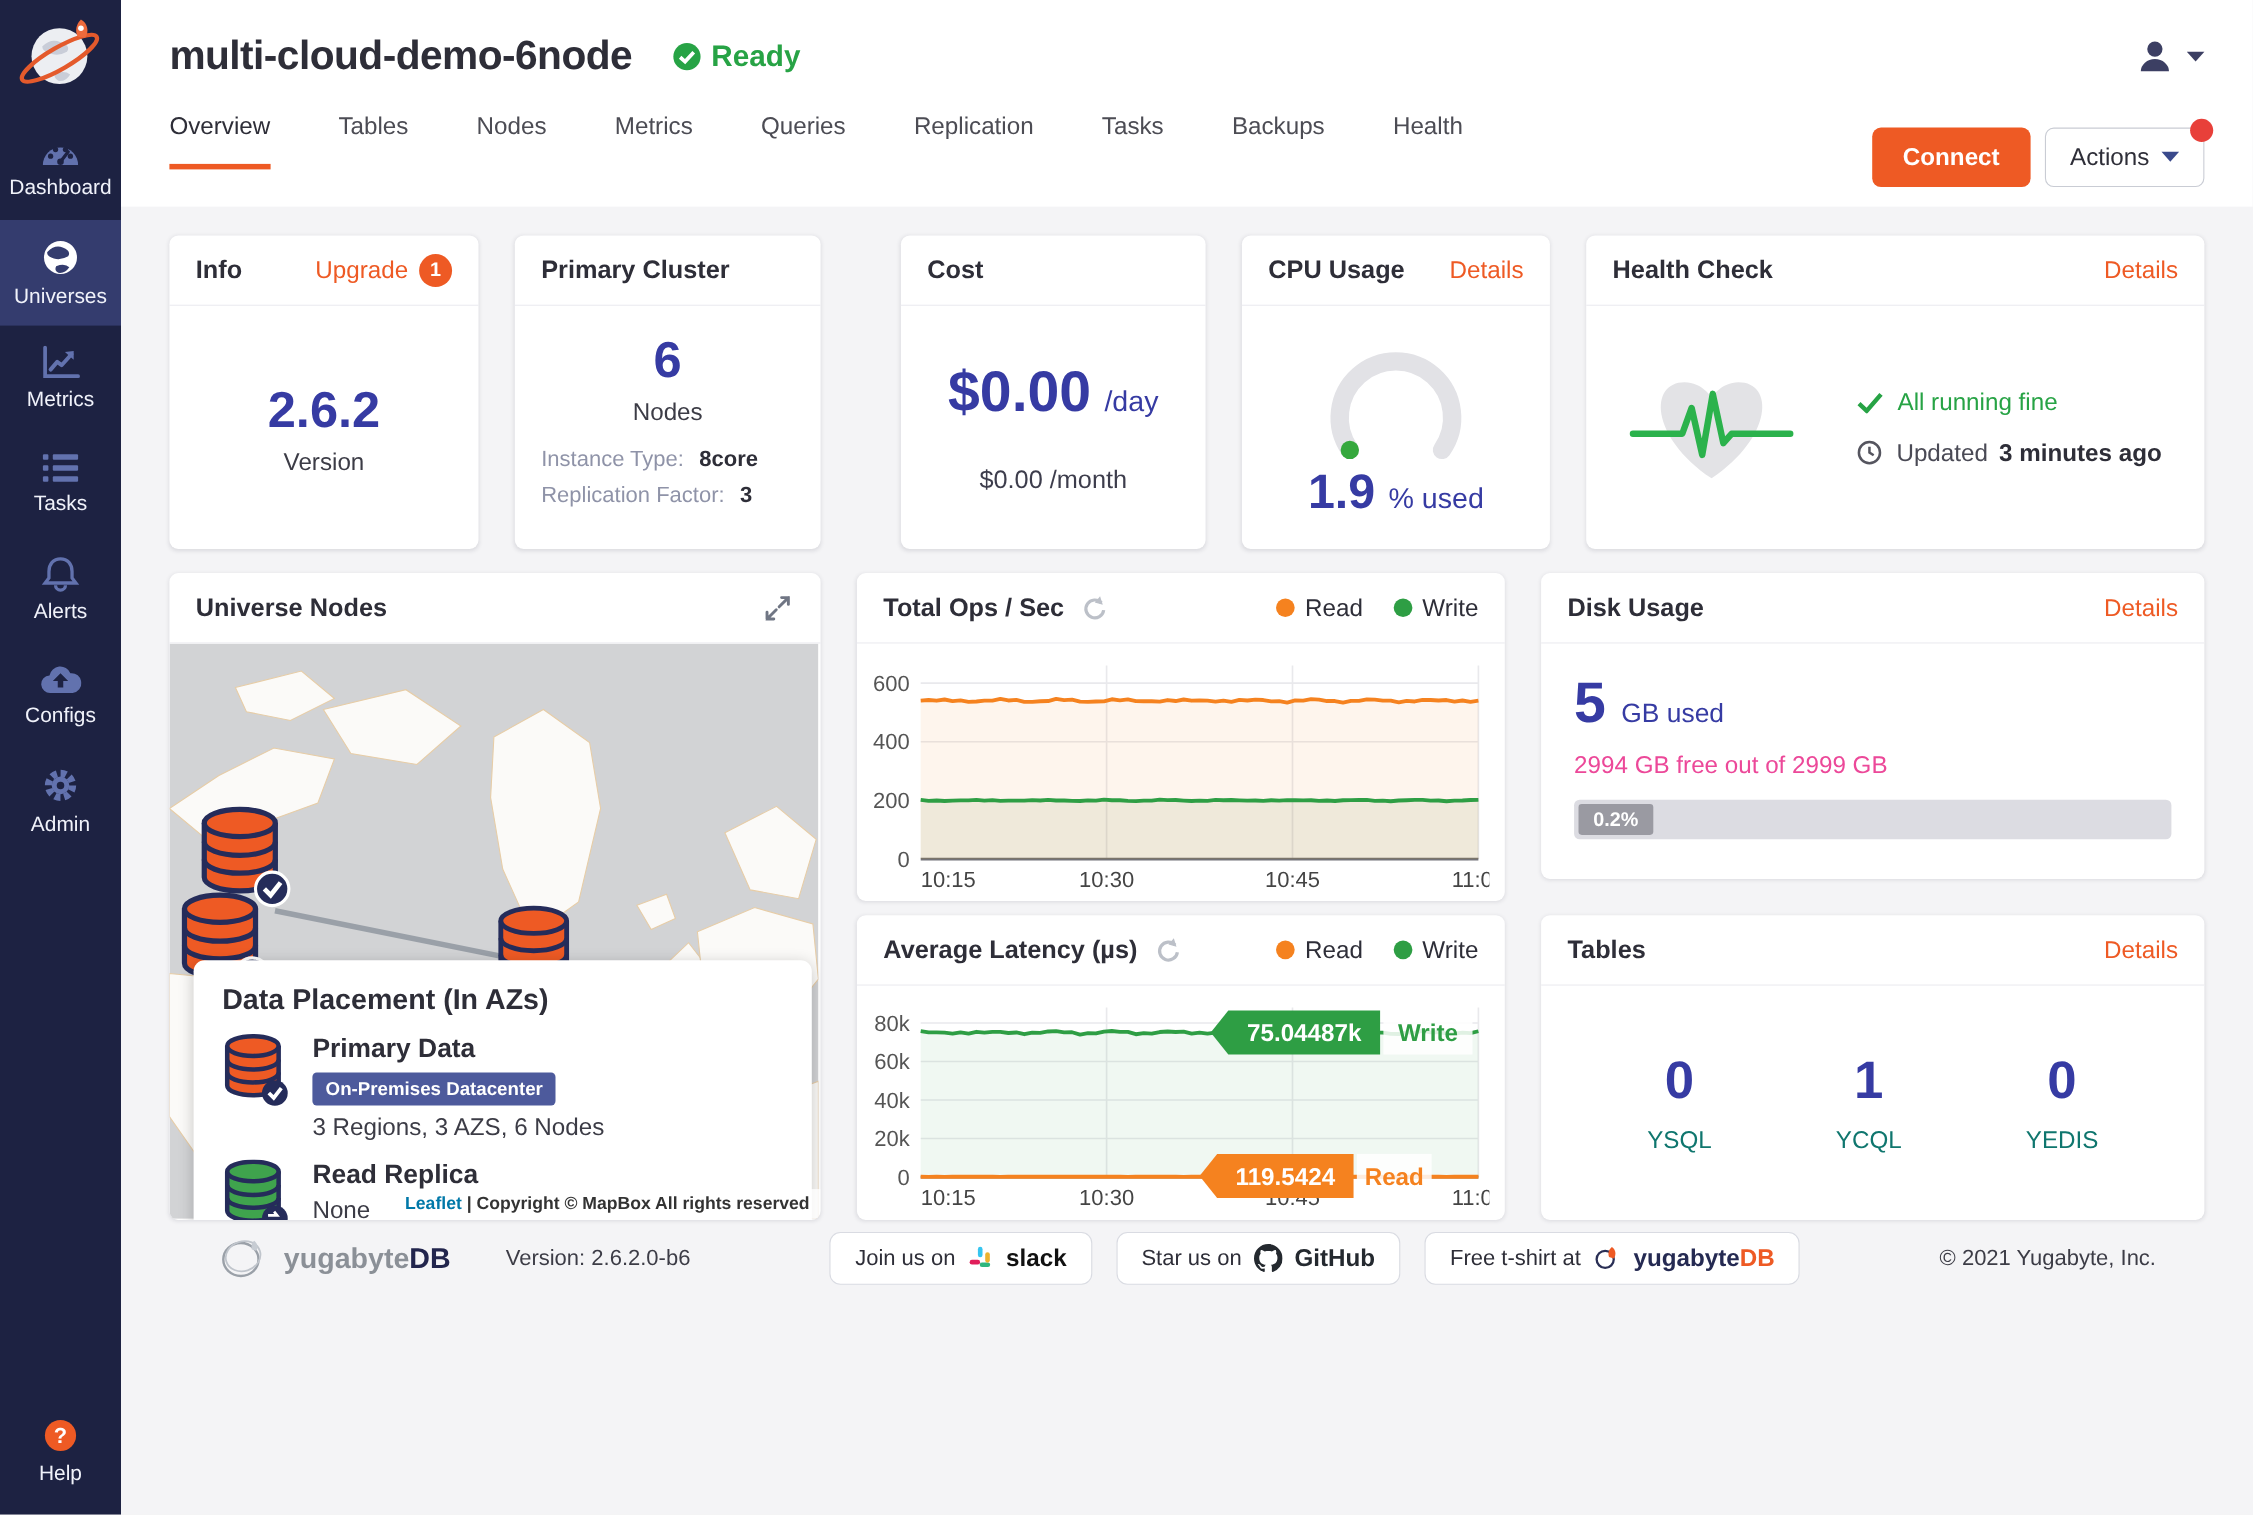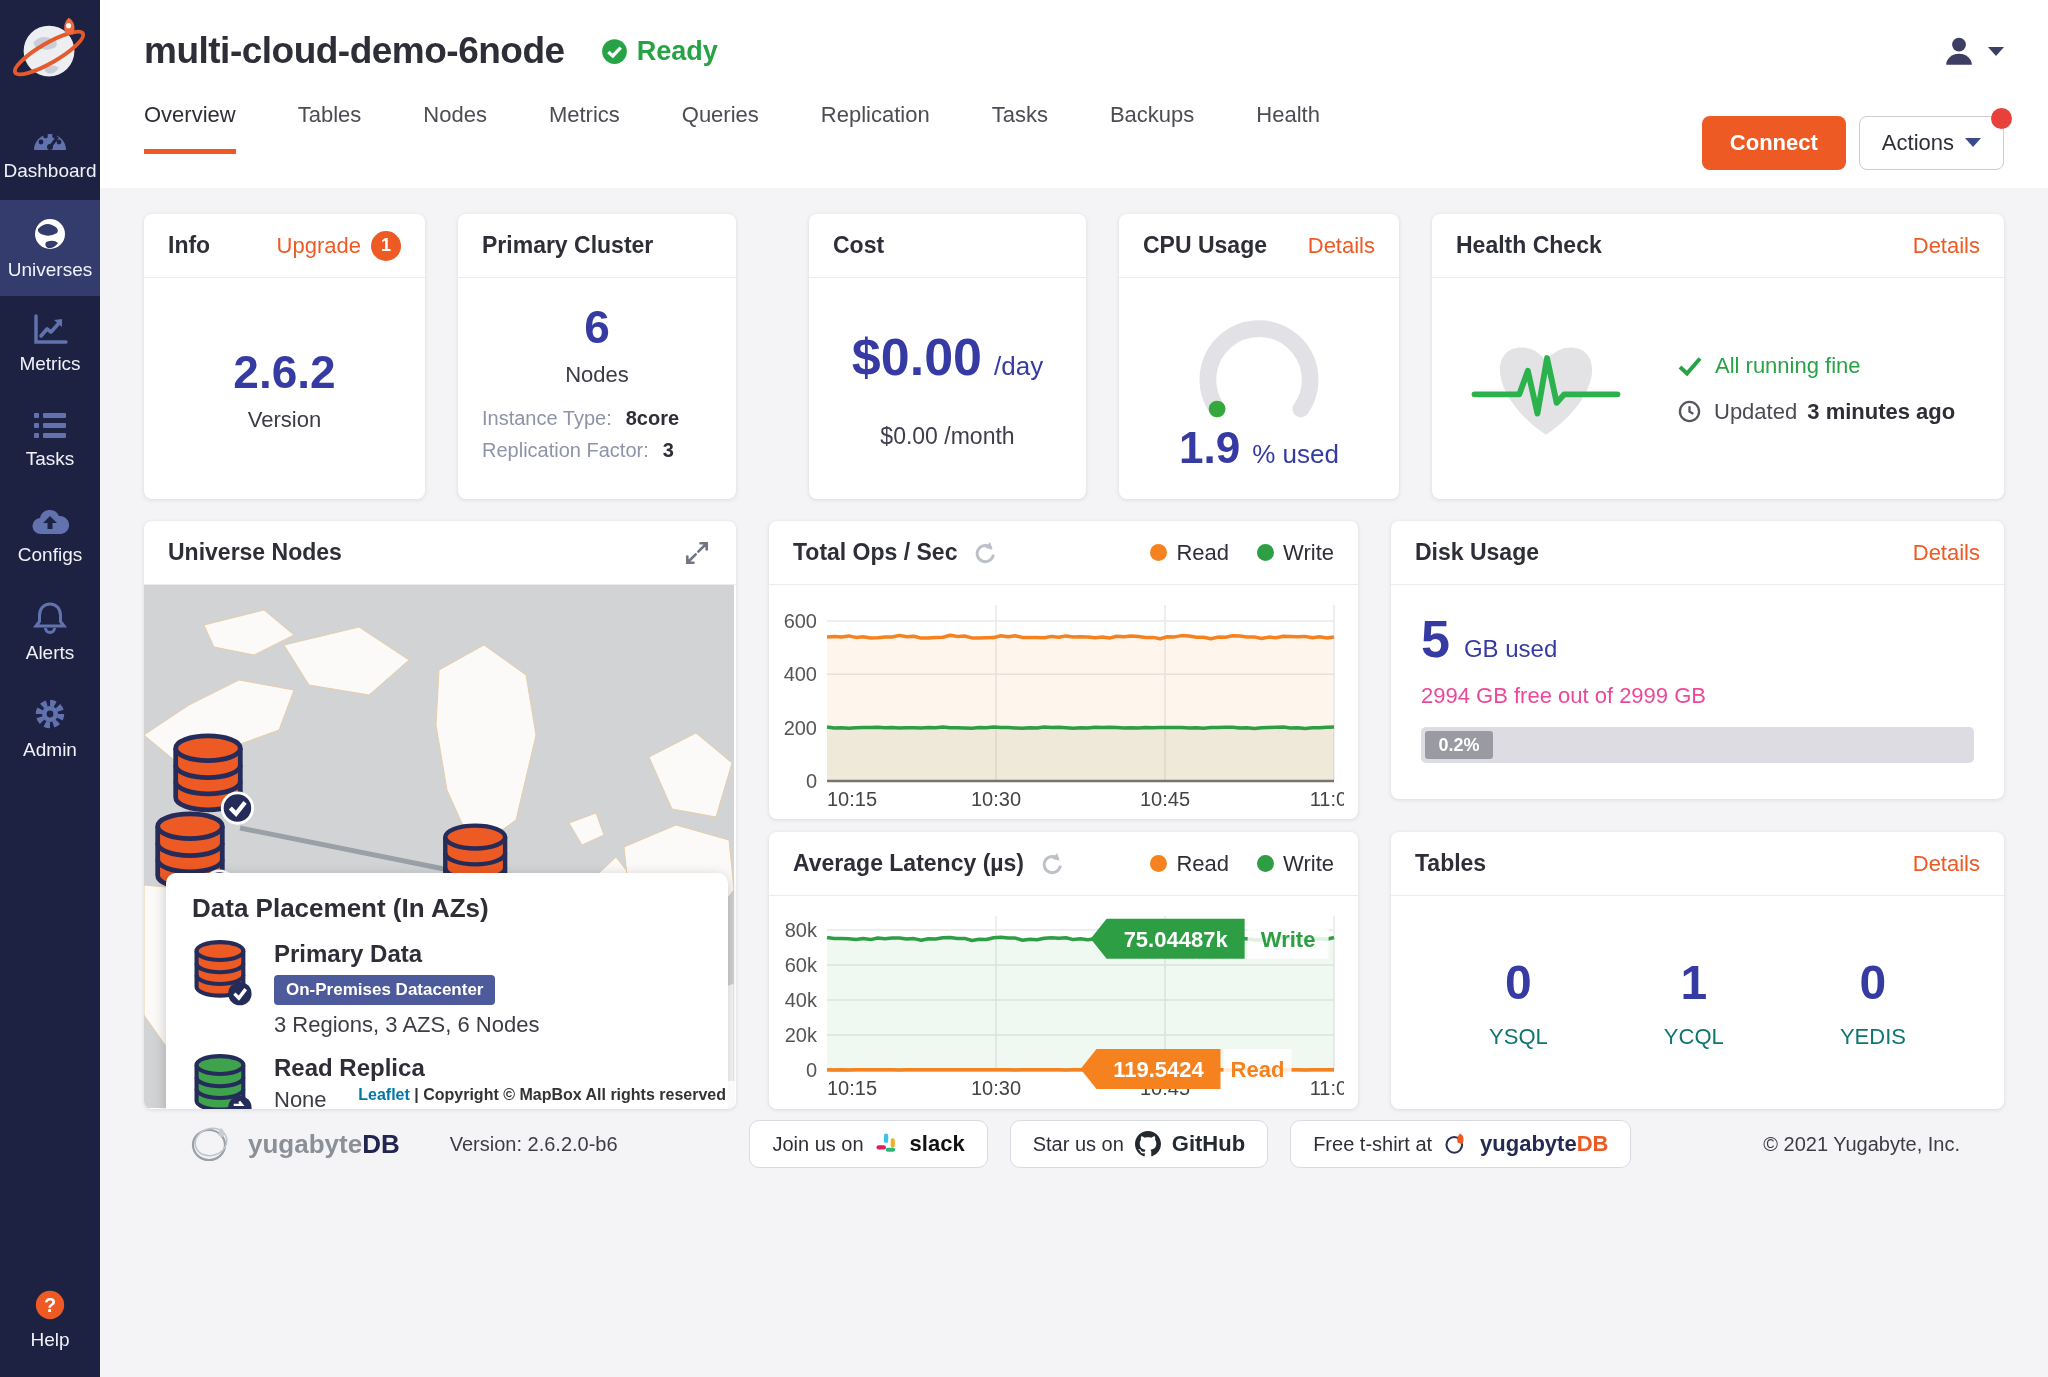--- a/index.html
+++ b/index.html
@@ -1,21 +1,21 @@
 <!DOCTYPE html>
 <html><head>
 <meta charset="utf-8">
 <style>
   * { margin:0; padding:0; box-sizing:border-box; }
   html,body { width:2048px; height:1377px; }
   body { font-family:"Liberation Sans","DejaVu Sans",sans-serif; background:#f4f4f6; overflow:hidden; }
   .page { width:2048px; height:1377px; display:flex; }
 
   
-  .sidebar { width:100px; background:#1d2242; display:flex; flex-direction:column; flex-shrink:0; }
+  .sidebar { width:110px; background:#1d2242; display:flex; flex-direction:column; flex-shrink:0; }
   .side-logo { height:104px; display:flex; align-items:center; justify-content:center; }
   .side-item { height:96px; display:flex; flex-direction:column; align-items:center; justify-content:center; gap:7px; cursor:pointer; }
   .side-item.active { background:#343c6e; }
   .slabel { font-size:19px; color:#f0f2fa; }
   .sicon { display:block; }
 
   
   .rightcol { flex:1; display:flex; flex-direction:column; min-width:0; }
   .header { background:#fff; }
   .header-top { height:102px; display:flex; align-items:center; padding:0 44px; }
@@ -179,33 +179,33 @@
           <rect x="2" y="12" width="5" height="5" rx="1"></rect>
             <rect x="11" y="12" width="23" height="5" rx="1"></rect>
           <rect x="2" y="22" width="5" height="5" rx="1"></rect>
             <rect x="11" y="22" width="23" height="5" rx="1"></rect>
         </g>
       </svg>
       <span class="slabel">Tasks</span>
     </div>
 
     <div class="side-item">
+      <svg class="sicon" width="36" height="34" viewBox="0 0 36 34">
+        <path d="M18 3 c6.5 0 10.5 5 10.5 11.5 v6 l3.5 4.5 H4 l3.5 -4.5 v-6 C7.5 8 11.5 3 18 3Z" fill="none" stroke="#6272ae" stroke-width="3"></path>
+        <path d="M13.5 27 a4.5 4.5 0 0 0 9 0" fill="none" stroke="#6272ae" stroke-width="3"></path>
+      </svg>
+      <span class="slabel">Alerts</span>
+    </div>
+
+    <div class="side-item">
       <svg class="sicon" width="38" height="30" viewBox="0 0 38 30">
         <path d="M10 27 a8 8 0 0 1 -1 -16 a10 10 0 0 1 19 -2 a8.5 8.5 0 0 1 2 18Z" fill="#6272ae"></path>
         <path d="M19 9 l7 7 h-4.5 v6 h-5 v-6 H12 Z" fill="#1d2242"></path>
       </svg>
       <span class="slabel">Configs</span>
-    </div>
-
-    <div class="side-item">
-      <svg class="sicon" width="36" height="34" viewBox="0 0 36 34">
-        <path d="M18 3 c6.5 0 10.5 5 10.5 11.5 v6 l3.5 4.5 H4 l3.5 -4.5 v-6 C7.5 8 11.5 3 18 3Z" fill="none" stroke="#6272ae" stroke-width="3"></path>
-        <path d="M13.5 27 a4.5 4.5 0 0 0 9 0" fill="none" stroke="#6272ae" stroke-width="3"></path>
-      </svg>
-      <span class="slabel">Alerts</span>
     </div>
 
     <div class="side-item">
       <svg class="sicon" width="36" height="36" viewBox="0 0 36 36">
         <circle cx="18" cy="18" r="11" fill="none" stroke="#6272ae" stroke-width="6.5" stroke-dasharray="5.2 3.4"></circle>
         <circle cx="18" cy="18" r="8" fill="#6272ae"></circle>
         <circle cx="18" cy="18" r="3.4" fill="#1d2242"></circle>
       </svg>
       <span class="slabel">Admin</span>
     </div>

